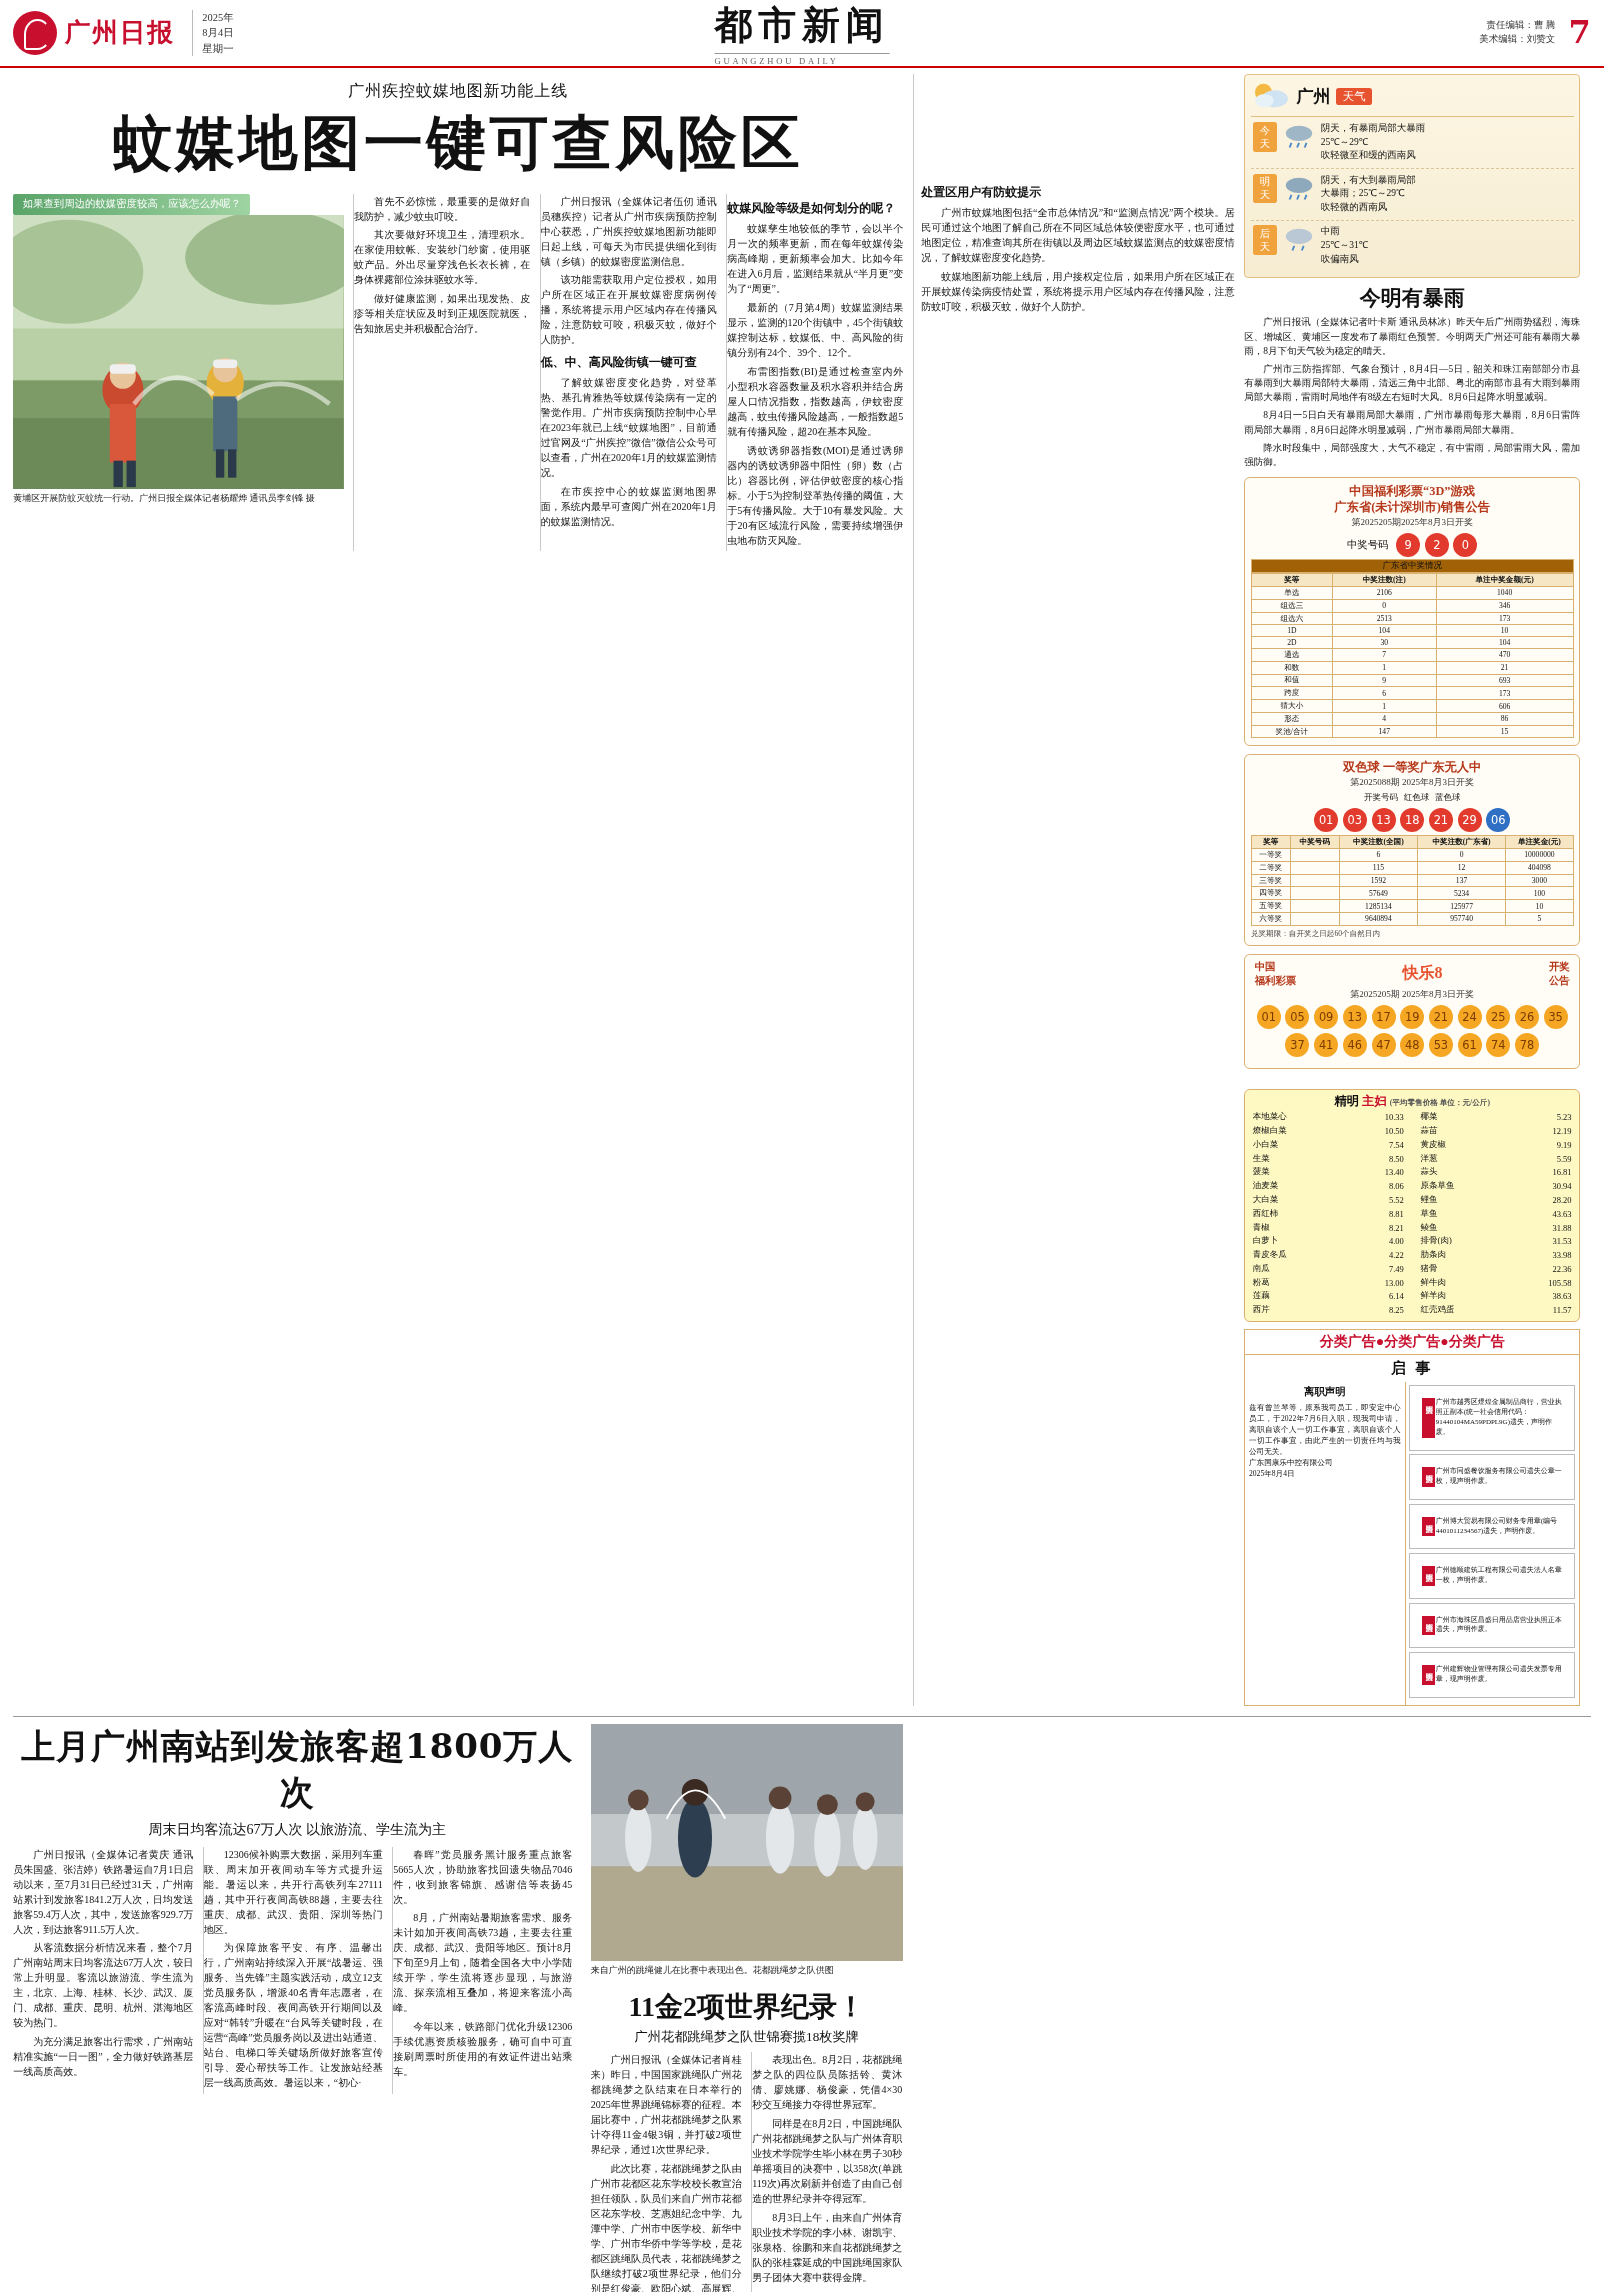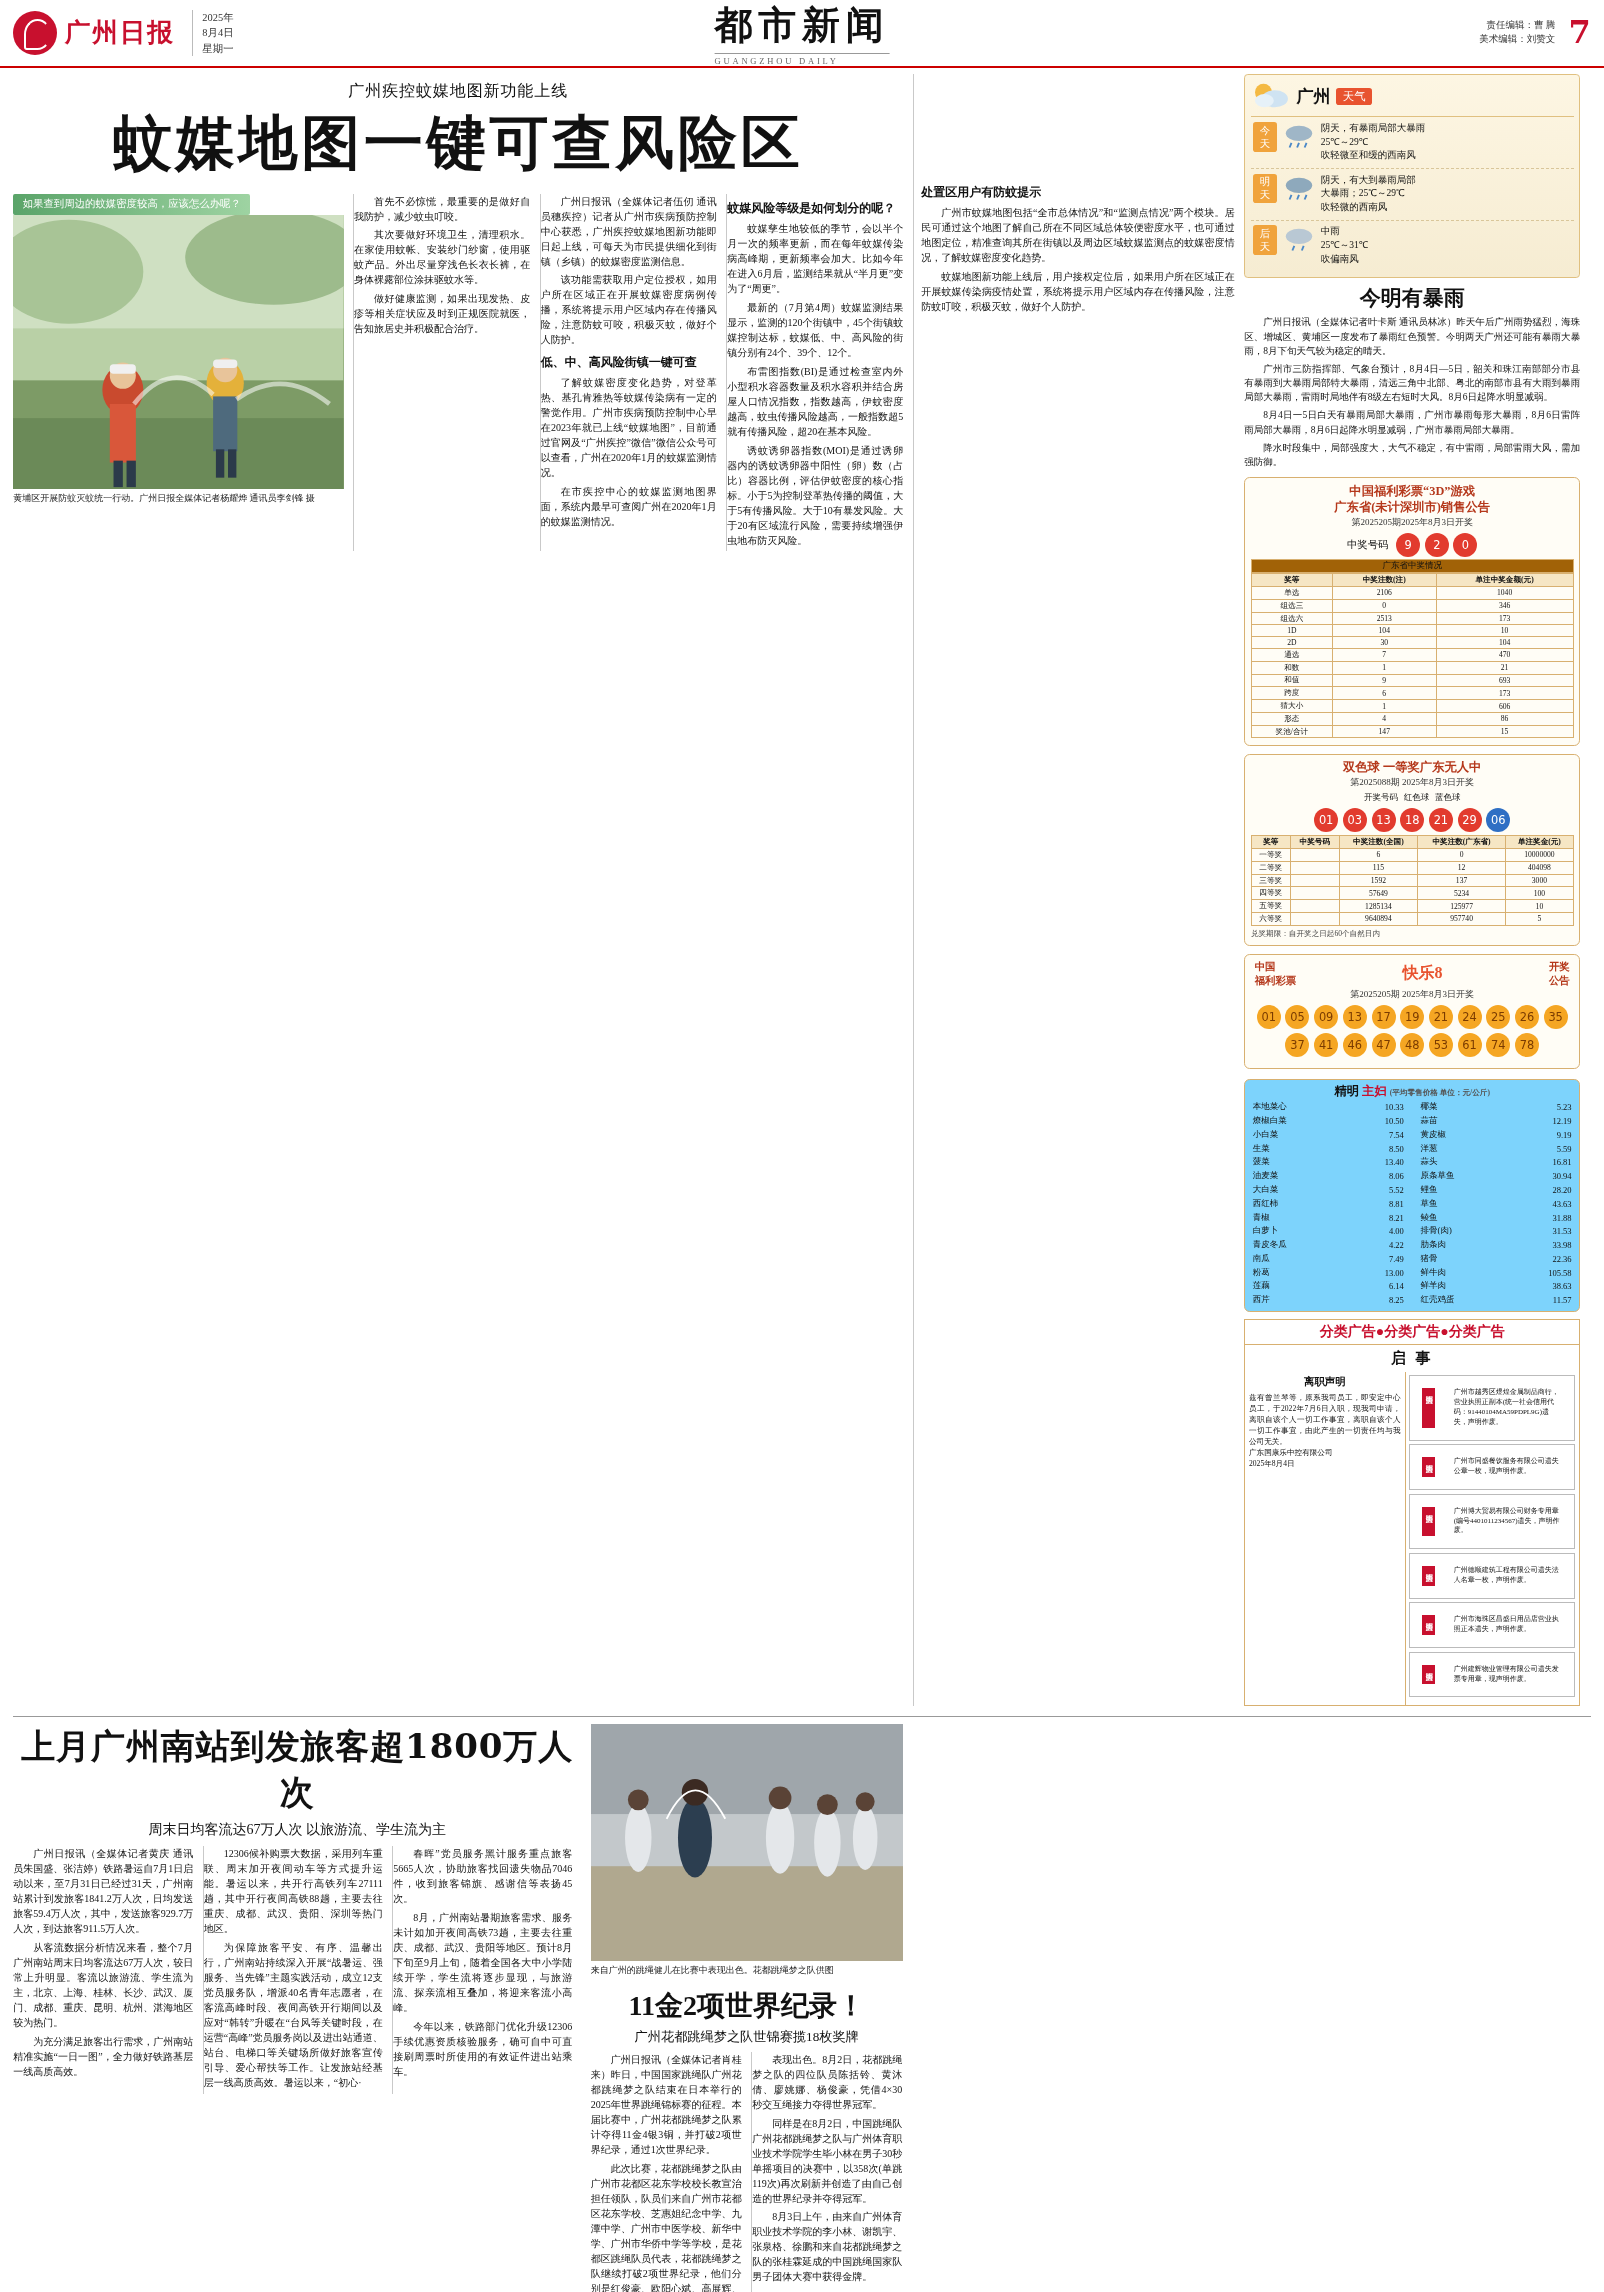--- a/index.html
+++ b/index.html
@@ -68,38 +68,38 @@
   .balls { display:flex; justify-content:center; gap:4.7px; margin:3.8px 0; flex-wrap:wrap;}
   .ball { width:24px; height:24px; border-radius:50%; background:#e23b2e; color:#fff; font-size:11.4px; display:flex; align-items:center; justify-content:center; font-family:"DejaVu Sans", sans-serif;}
   .ball.blue { background:#2f6fc4; }
   .ball.yellow { background:#f5a623; color:#7a3b00;}
   .lot-table { width:100%; border-collapse:collapse; font-size:7.6px; }
   .lot-table th, .lot-table td { border:0.9px solid #d8b070; padding:0.9px 1.9px; text-align:center; }
   .lot-table th { background:#f6e6c4; }
   .note { font-size:7.6px; color:#444; line-height:1.35; margin-top:2.8px;}
 
   
-  .price { border:1.9px solid #d8b070; border-radius:5.7px; margin-top:10px; background:#7dd3fc; padding:3.8px 5.7px;}
+  .price { border:1.9px solid #d8b070; border-radius:5.7px; margin-top:20px; background:#fef9c3; padding:3.8px 5.7px;}
   .price-head { text-align:center; font-size:12.3px; font-weight:bold; }
   .price-head .red { color:#c8102e;}
   .price-grid { display:flex; gap:13px; font-size:8.5px; }
   .price-grid table { border-collapse:collapse; width:50%;}
   .price-grid td { padding:0.9px 1.9px; }
   .price-grid td.v { text-align:right; }
 
   
   .cls { border:1.9px solid #d8b070; margin-top:7.6px; background:#fff; }
   .cls-head { background:#fff; text-align:center; font-size:14px; font-weight:bold; color:#c8102e; padding:2.8px 0; border-bottom:0.9px solid #d8b070;}
   .cls-body { display:flex; }
   .cls-left { width:48%; border-right:0.9px solid #d8b070; padding:3.8px; }
   .cls-right { width:52%; padding:3.8px; }
   .cls-title { text-align:center; font-size:15px; font-weight:bold; letter-spacing:2.8px; margin:3.8px 0;}
   .cls-sub { text-align:center; font-size:10.4px; font-weight:bold; margin-bottom:2.8px;}
   .cls-txt { font-size:7.6px; line-height:1.45; text-align:justify;}
-  .cls-item { border:0.9px solid #bbb; padding:12px; margin-bottom:3.8px; font-size:7px; line-height:1.4; display:flex; gap:19px;justify-content:center;}
+  .cls-item { border:0.9px solid #bbb; padding:12px; margin-bottom:3.8px; font-size:7px; line-height:1.4; display:flex; gap:1px;justify-content:center;}
   .cls-badge { background:#c8102e; color:#fff; writing-mode:vertical-rl; font-size:7.6px; padding:1.9px 0.9px; flex:none;}
 
   
   .mid-area { display:flex; gap:9.5px; margin-top:13.2px; }
   .hl2 { text-align:center; font-size:34px; font-weight:bold; letter-spacing:0.9px; font-family:"DejaVu Serif", serif;}
   .hl2-sub { text-align:center; font-size:14px; margin:4.7px 0 7.6px;}
 
   .photo.p2 { height:237px; background:linear-gradient(180deg,#d5d8da 0%,#a9b0b5 60%,#8a9298 100%); }
   .hl3 { text-align:center; font-size:28px; font-weight:bold; margin:7.6px 0 2.8px;}
   .hl3-sub { text-align:center; font-size:13.2px; margin-bottom:5.7px;}

